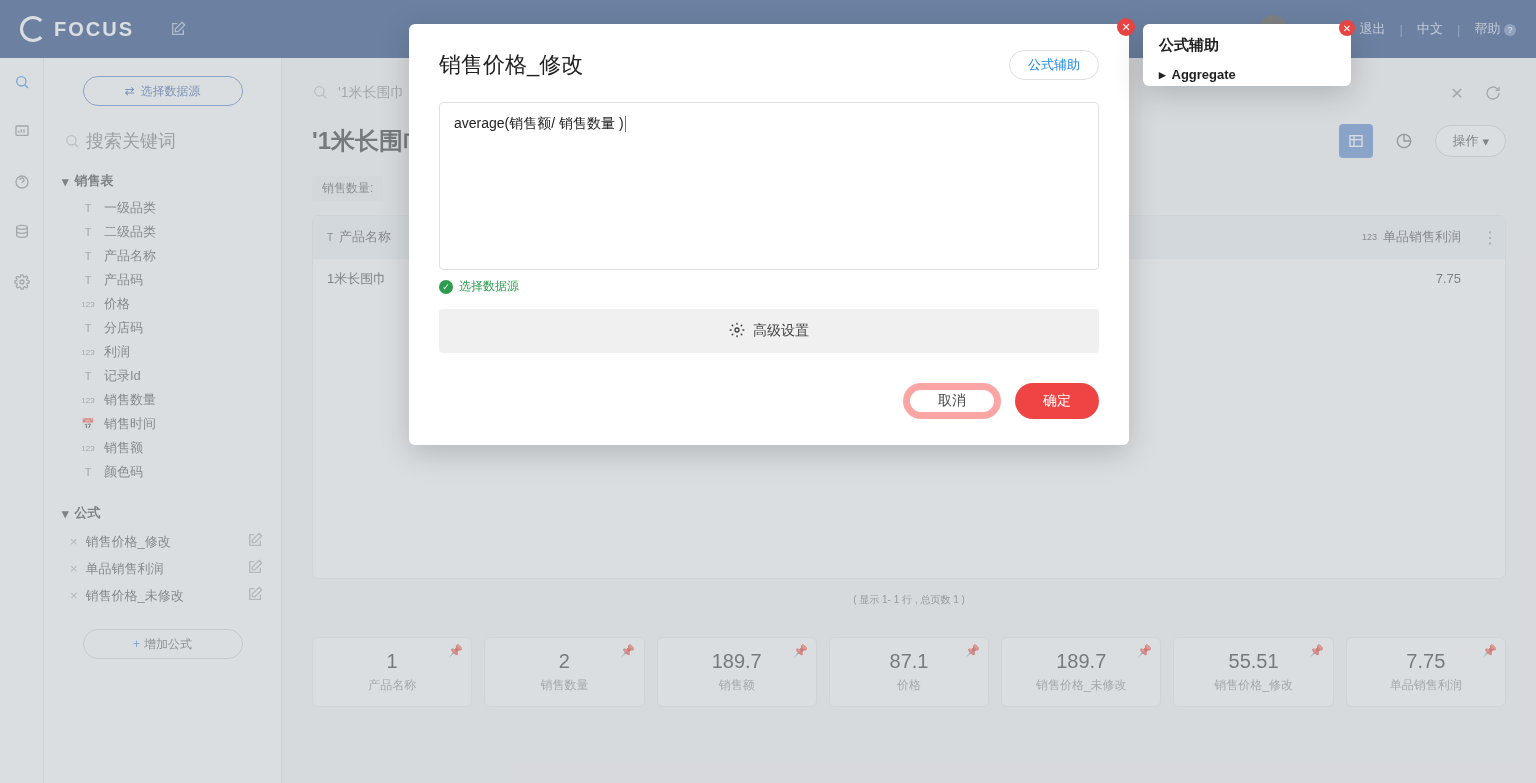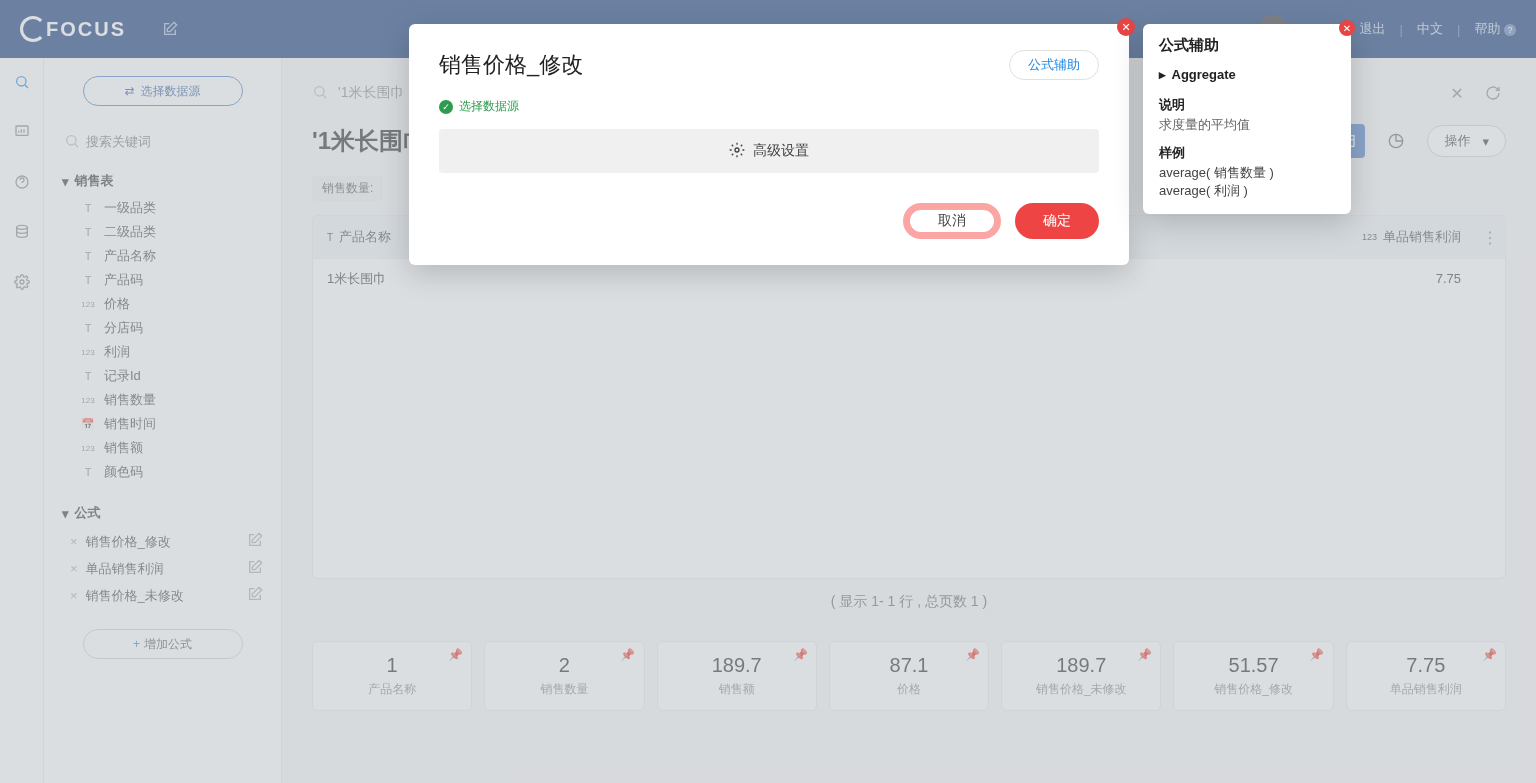--- a/index.html
+++ b/index.html
@@ -1,33 +1,33 @@
 <!DOCTYPE html>
 <html><head>
 <meta charset="utf-8">
 <style>
 *{margin:0;padding:0;box-sizing:border-box;font-family:-apple-system,BlinkMacSystemFont,"Segoe UI","PingFang SC","Microsoft YaHei",sans-serif}
 body{width:1536px;height:783px;overflow:hidden;position:relative;background:#f5f5f5}
 .topbar{height:58px;background:#0a3273;display:flex;align-items:center;padding:0 20px;color:#fff}
-.logo{display:flex;align-items:center;font-size:20px;font-weight:600;letter-spacing:2px}
+.logo{display:flex;align-items:center;gap:8px;font-size:20px;font-weight:600;letter-spacing:2px}
 .logo-icon{width:26px;height:26px;border-radius:50%;border:3px solid #fff;border-right-color:transparent;position:relative}
 .edit-btn{margin-left:30px;width:28px;height:28px;display:flex;align-items:center;justify-content:center;cursor:pointer;color:#a0b4d4}
 .top-right{margin-left:auto;display:flex;align-items:center;gap:14px;font-size:13px;color:#c5d2e8}
 .top-right span{cursor:pointer}
 .divider{color:#5a7ab0}
 .avatar{width:28px;height:28px;border-radius:50%;background:#333;margin-right:6px}
 
 .main{display:flex;height:calc(100% - 58px)}
 .rail{width:44px;background:#fff;border-right:1px solid #e8e8e8;display:flex;flex-direction:column;align-items:center;padding-top:12px;gap:26px}
 .rail-item{width:24px;height:24px;display:flex;align-items:center;justify-content:center;color:#888;cursor:pointer}
 .rail-item.active{color:#1e88e5}
 
 .sidebar{width:238px;background:#fff;border-right:1px solid #e8e8e8;padding:18px;overflow-y:auto}
 .ds-btn{width:160px;height:30px;border:1px solid #4a7dc9;border-radius:15px;background:transparent;color:#2c5aa0;font-size:12px;display:flex;align-items:center;justify-content:center;gap:6px;margin:0 auto 20px;cursor:pointer}
-.search-input{width:100%;height:30px;border:none;background:transparent;padding-left:24px;font-size:13px;color:#0c4a6e;outline:none}
+.search-input{width:100%;height:30px;border:none;background:transparent;padding-left:24px;font-size:18px;color:#0c4a6e;outline:none}
 .search-wrap{position:relative;margin-bottom:16px}
 .search-wrap .si{position:absolute;left:2px;top:7px;color:#bbb}
 .tree-sec{margin-bottom:20px}
 .tree-hdr{display:flex;align-items:center;gap:6px;font-size:13px;font-weight:600;color:#333;margin-bottom:6px;cursor:pointer}
 .tree-item{display:flex;align-items:center;gap:8px;padding:3px 0 3px 18px;font-size:13px;color:#444;cursor:pointer}
 .tree-item .ic{width:16px;height:16px;color:#888;display:flex;align-items:center;justify-content:center;font-size:11px}
 .fx-item{display:flex;align-items:center;gap:8px;padding:4px 0 4px 8px;font-size:13px;color:#444}
 .fx-item .x{color:#aaa;cursor:pointer;font-size:13px}
 .fx-item .ed{margin-left:auto;color:#aaa;cursor:pointer}
 .add-fx{width:160px;height:30px;border:1px solid #d0d0d0;border-radius:15px;background:transparent;color:#555;font-size:12px;display:flex;align-items:center;justify-content:center;gap:4px;margin:20px auto 0;cursor:pointer}
@@ -35,33 +35,33 @@
 .content{flex:1;padding:22px 30px;overflow-y:auto;position:relative}
 .q-bar{display:flex;align-items:center;gap:12px;margin-bottom:18px}
 .q-input{flex:1;display:flex;align-items:center;gap:10px;color:#888;font-size:14px}
 .q-icons{display:flex;align-items:center;gap:10px;color:#888}
 .q-icons span{cursor:pointer;width:26px;height:26px;display:flex;align-items:center;justify-content:center}
 .title-row{display:flex;align-items:center;margin-bottom:18px}
 .page-title{font-size:24px;font-weight:600;color:#222}
 .title-actions{margin-left:auto;display:flex;align-items:center;gap:14px}
 .chart-ic{width:34px;height:34px;border-radius:4px;display:flex;align-items:center;justify-content:center;cursor:pointer;color:#666}
 .chart-ic.blue{background:#4a7dc9;color:#fff}
-.op-btn{height:32px;padding:0 16px;border:1px solid #d0d0d0;border-radius:16px;background:#fff;font-size:13px;color:#333;display:flex;align-items:center;gap:12px;cursor:pointer}
+.op-btn{height:32px;padding:0 16px;border:1px solid #d0d0d0;border-radius:16px;background:#fff;font-size:13px;color:#333;display:flex;align-items:center;gap:4px;cursor:pointer}
 
 .chips{display:flex;gap:8px;margin-bottom:14px}
 .chip{background:#f0f0f0;border-radius:4px;padding:4px 10px;font-size:12px;color:#555}
 
 .table{background:#fff;border:1px solid #e8e8e8;border-radius:6px;overflow:hidden}
 .table-hdr{display:flex;background:#eef2f6;height:42px;align-items:center}
 .th{flex:1;padding:0 14px;font-size:13px;color:#444;display:flex;align-items:center;gap:6px}
 .th-menu{width:30px;display:flex;align-items:center;justify-content:center;color:#888;cursor:pointer}
 .table-row{display:flex;height:40px;align-items:center;border-top:1px solid #f0f0f0}
 .td{flex:1;padding:0 14px;font-size:13px;color:#333}
 .table-space{height:280px}
-.pager{text-align:center;font-size:14px;color:#666;padding:14px}
+.pager{text-align:center;font-size:10px;color:#666;padding:14px}
 
 .cards{display:flex;gap:12px;margin-top:16px}
 .card{flex:1;background:#fff;border:1px solid #e8e8e8;border-radius:6px;padding:12px;text-align:center;position:relative}
 .card .pin{position:absolute;top:6px;right:8px;color:#999;font-size:12px;cursor:pointer}
 .card-val{font-size:20px;font-weight:500;color:#222}
 .card-lbl{font-size:12px;color:#888;margin-top:4px}
 
 .overlay{position:absolute;inset:0;background:rgba(190,194,200,0.55);z-index:10}
 
 .modal{position:absolute;left:409px;top:24px;width:720px;background:#fff;border-radius:6px;box-shadow:0 8px 30px rgba(0,0,0,0.18);z-index:20;padding:0}
@@ -352,40 +352,41 @@
           <div class="card-val">87.1</div>
           <div class="card-lbl">价格</div>
         </div>
         <div class="card">
           <span class="pin">📌</span>
           <div class="card-val">189.7</div>
           <div class="card-lbl">销售价格_未修改</div>
         </div>
         <div class="card">
           <span class="pin">📌</span>
-          <div class="card-val">51.57</div>
+          <div class="card-val">55.51</div>
           <div class="card-lbl">销售价格_修改</div>
         </div>
         <div class="card">
           <span class="pin">📌</span>
           <div class="card-val">7.75</div>
           <div class="card-lbl">单品销售利润</div>
         </div>
       </div>
   </div>
 </div>
 
 <div class="overlay"></div>
 
 <div class="modal">
   <div class="modal-close">✕</div>
   <div class="modal-hdr">
     <div class="modal-title">销售价格_修改</div>
     <button class="helper-btn">公式辅助</button>
   </div>
+  <div class="formula-box"><span>average(销售额/ 销售数量 )</span><span class="cursor-line"></span></div>
   <div class="valid-msg">
     <span class="valid-ic">✓</span>
     <span>选择数据源</span>
   </div>
   <div class="adv">
     <span><svg viewBox="0 0 24 24" fill="none" stroke="currentColor" stroke-width="2">
           <circle cx="12" cy="12" r="3"></circle>
           <path d="M12 1v3M12 20v3M4.2 4.2l2.1 2.1M17.7 17.7l2.1 2.1M1 12h3M20 12h3M4.2 19.8l2.1-2.1M17.7 6.3l2.1-2.1"></path>
         </svg></span>
     <span>高级设置</span>
@@ -398,20 +399,13 @@
 
 <div class="helper-panel">
   <div class="helper-close">✕</div>
   <div class="helper-title">公式辅助</div>
   <div class="helper-list">
     <div class="cat-hdr">
         <span>▸</span>
         <span>Aggregate</span>
       </div>
   </div>
-  <div class="helper-info">
-    <div class="lbl">说明</div>
-    <div class="txt">求度量的平均值</div>
-    <div class="lbl">样例</div>
-    <div>average( 销售数量 )</div>
-    <div>average( 利润 )</div>
-  </div>
 </div>
 
 </body></html>

